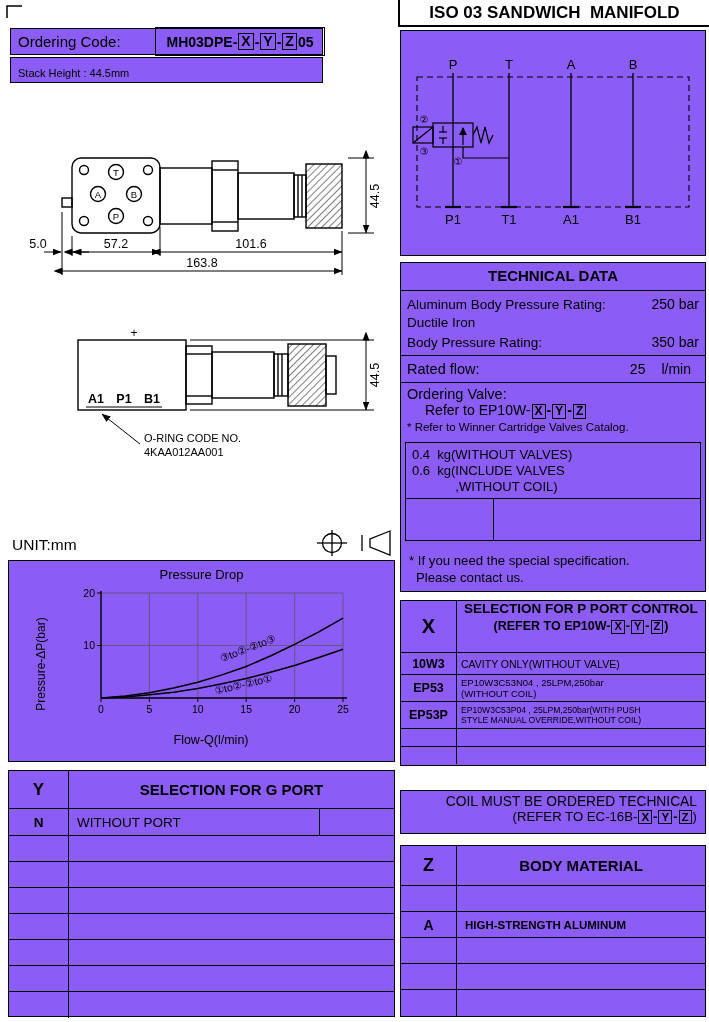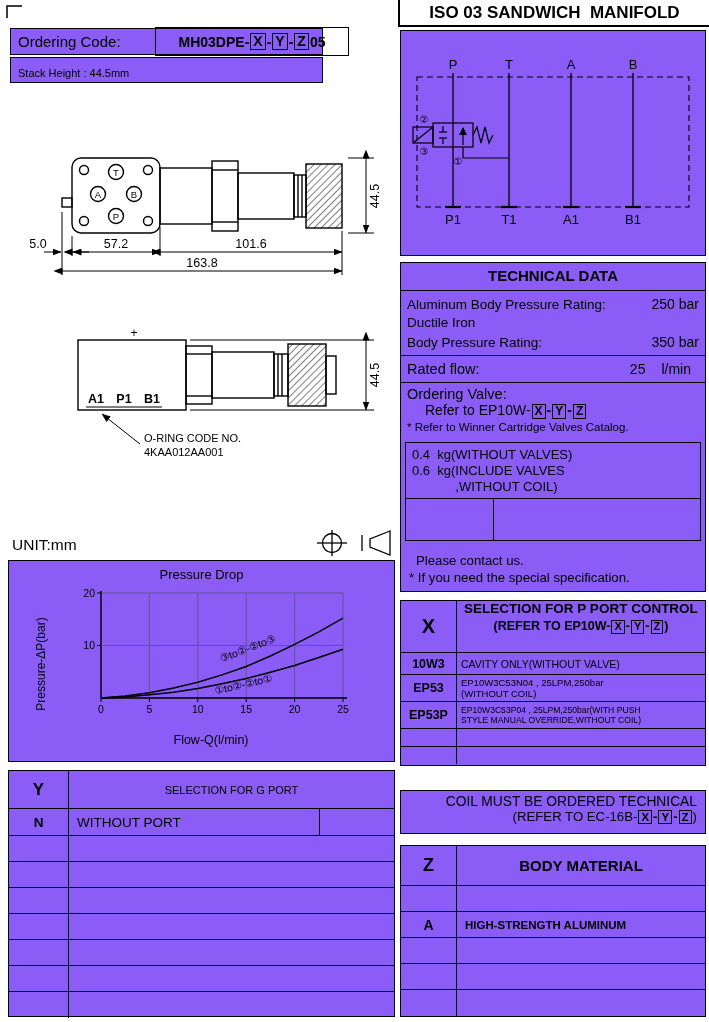--- a/index.html
+++ b/index.html
@@ -18,21 +18,21 @@
 </style>
 </head>
 <body>
 
 <svg class="abs" style="left:6px;top:4px" width="18" height="16" viewBox="0 0 18 16">
   <path d="M1,14 L1,2 L16,2" fill="none" stroke="#000" stroke-width="1.5"></path>
 </svg>
 
 <div class="box" style="left:10px;top:28px;width:313px;height:27px">
   <span class="abs" style="left:7px;top:4px;font-size:15px">Ordering Code:</span>
-  <span class="abs flexc" style="left:144px;top:-1.6px;width:194px;height:28.5px;border:1.6px solid #000;font-weight:bold;font-size:14px">
+  <span class="abs flexc" style="left:144px;top:-1.6px;width:170px;height:28.5px;border:1.6px solid #000;font-weight:bold;font-size:14px">
     <b class="pre">MH03DPE-</b>
       <span class="lbox">X</span>
       <span class="sep">-</span>
       <span class="lbox">Y</span>
       <span class="sep">-</span>
       <span class="lbox">Z</span>
       <b>05</b>
   </span>
 </div>
 <div class="box" style="left:10px;top:57px;width:313px;height:26px">
@@ -189,21 +189,21 @@
       <text x="188.10399999999998" y="66.8" font-size="10.5" text-anchor="middle" transform="rotate(-21 188.10399999999998 66.8)">③to②-②to③</text>
       <polyline points="40,113 64.2,111.95 88.4,109.85 112.6,107.225 136.8,103.55 161,98.825 185.2,93.575 209.39999999999998,87.275 233.60000000000002,80.45 257.8,72.57499999999999 282,64.175" fill="none" stroke="#000" stroke-width="1.5"></polyline>
       <text x="183.264" y="103.025" font-size="10.5" text-anchor="middle" transform="rotate(-13 183.264 103.025)">①to②-②to①</text>
     </svg>
   <div class="abs" style="left:52px;width:300px;top:172px;text-align:center;font-size:12.5px">Flow-Q(l/min)</div>
 </div>
 
 <div class="box" style="left:8px;top:770px;width:387px;height:247px">
   <div class="trow" style="height:38px">
     <div class="keycell" style="width:60px;font-size:17px">Y</div>
-    <div class="flexc" style="flex:1;font-weight:normal;font-size:11px">SELECTION FOR G PORT</div>
+    <div class="flexc" style="flex:1;font-weight:bold;font-size:15px">SELECTION FOR G PORT</div>
   </div>
   <div class="trow" style="height:27px">
     <div class="keycell" style="width:60px;font-size:13.5px">N</div>
     <div style="flex:1;display:flex;align-items:center;padding-left:8px;font-size:13.5px">WITHOUT PORT</div>
     <div style="width:75px;border-left:1.4px solid #000"></div>
   </div>
   <div class="trow" style="height:26px">
       <div style="width:60px;border-right:1.4px solid #000"></div>
       <div style="flex:1"></div>
     </div>
@@ -323,22 +323,22 @@
           <div class="pre">            ,WITHOUT COIL)</div>
         </div>
       </div>
       <div style="display:flex;height:41px">
         <div style="width:88px;border-right:1.4px solid #000"></div>
           <div style="flex:1"></div>
       </div>
     </div>
   </div>
   <div style="height:47px;padding:6px 8px;font-size:13.2px;line-height:17px">
+    <div>* If you need the special specification.</div>
     <div style="padding-left:7px">Please contact us.</div>
-    <div>* If you need the special specification.</div>
   </div>
 </div>
 
 <div class="box" style="left:400px;top:600px;width:306px;height:166px">
   <div class="trow" style="height:52px">
     <div class="keycell" style="width:56px;font-size:20px">X</div>
     <div style="flex:1;display:flex;flex-direction:column;align-items:center;justify-content:flex-start;font-weight:bold">
       <div style="font-size:13.5px">SELECTION FOR P PORT CONTROL</div>
       <div style="font-size:12.5px;margin-top:3px"><span>(REFER TO EP10W-</span><span class="lbox" style="font-size:11px">X</span><span class="sep">-</span><span class="lbox" style="font-size:11px">Y</span><span class="sep">-</span><span class="lbox" style="font-size:11px">Z</span><span>)</span></div>
     </div>

